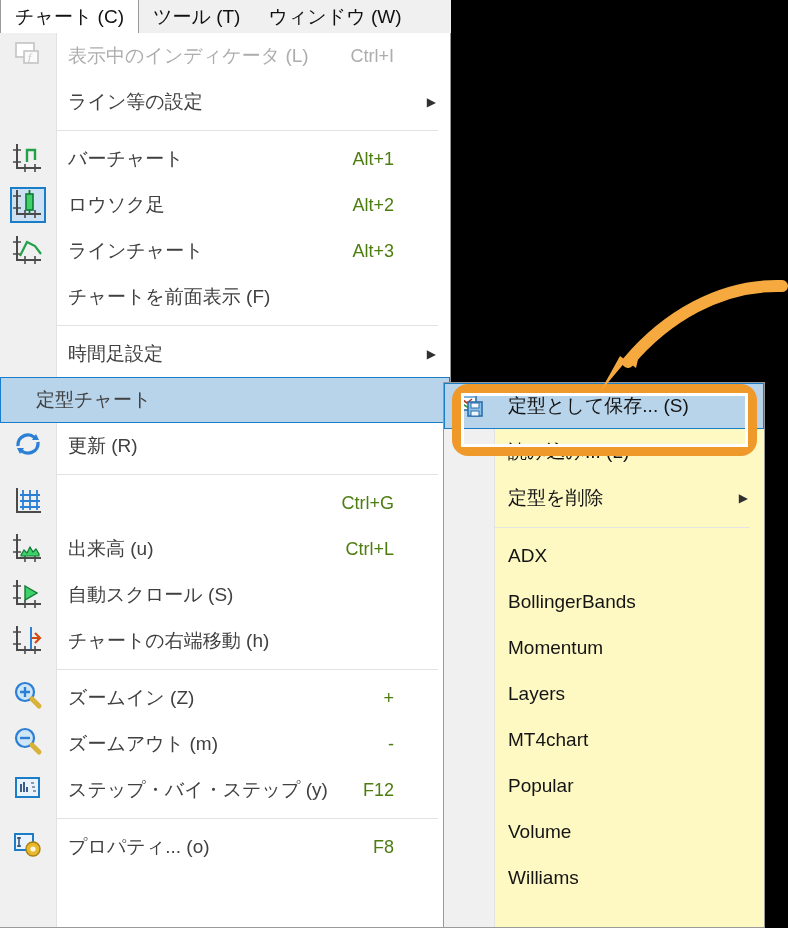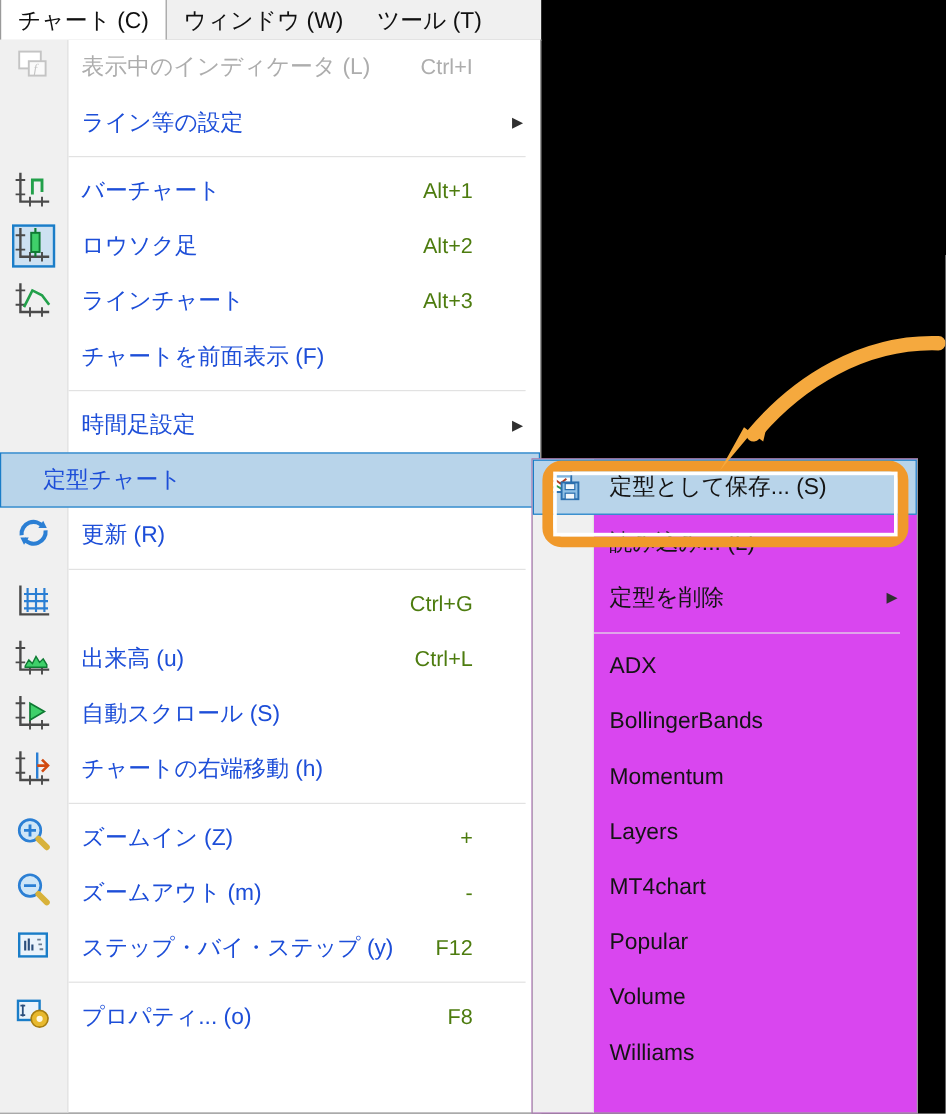--- a/index.html
+++ b/index.html
@@ -50,21 +50,21 @@
     height:46px;
     display:flex;align-items:center;
     box-sizing:border-box;
     padding-left:56px;
   }
   .mi .mi-icon{
     position:absolute;left:0;top:0;width:56px;height:46px;
     display:flex;align-items:center;justify-content:center;
   }
   .mi .mi-label{
-    font-size:19px;color:#1d4ed8;white-space:nowrap;
+    font-size:19px;color:#404040;white-space:nowrap;
     padding-left:12px;
   }
   .mi.disabled .mi-label{color:#adadad;}
   .mi .mi-accel{
     position:absolute;right:56px;font-size:18px;color:#4d7c0f;
     white-space:nowrap;
   }
   .mi.disabled .mi-accel{color:#adadad;}
   .mi .mi-arrow{
     position:absolute;right:14px;font-size:12px;color:#303030;line-height:1;
@@ -85,21 +85,21 @@
   .icon-sel{
     width:36px;height:36px;
     background:#cde1f2;border:2px solid #1a7dc8;
     display:flex;align-items:center;justify-content:center;
     box-sizing:border-box;
   }
 
   
   #submenu{
     position:absolute;left:443px;top:382px;width:322px;height:546px;
-    background:#d946ef;
+    background:#fef9c3;
     border:1px solid #9a9a9a;
     box-sizing:border-box;
   }
   #submenu .sub-gutter{
     position:absolute;left:0;top:0;bottom:0;width:50px;
     background:#f0f0f0;border-right:1px solid #e2e2e2;
   }
   .si{
     position:relative;height:46px;display:flex;align-items:center;
     padding-left:50px;box-sizing:border-box;
@@ -139,24 +139,24 @@
   }
 </style>
 </head>
 <body>
 
 <div id="menubar">
     <div class="mb-item active">
       <span>チャート (C)</span>
     </div>
     <div class="mb-item">
-      <span>ウィンドウ (W)</span>
+      <span>ツール (T)</span>
     </div>
     <div class="mb-item">
-      <span>ツール (T)</span>
+      <span>ウィンドウ (W)</span>
     </div>
   </div>
 
 <div id="mainmenu">
   <div class="gutter"></div>
   <div id="mainmenu-items">
       <div class="mi disabled">
         <div class="mi-icon">
           <span><svg width="34" height="34" viewBox="0 0 34 34">
               <rect x="5" y="6" width="18" height="14" fill="#fff" stroke="#c4c4c4" stroke-width="1.6"></rect>

